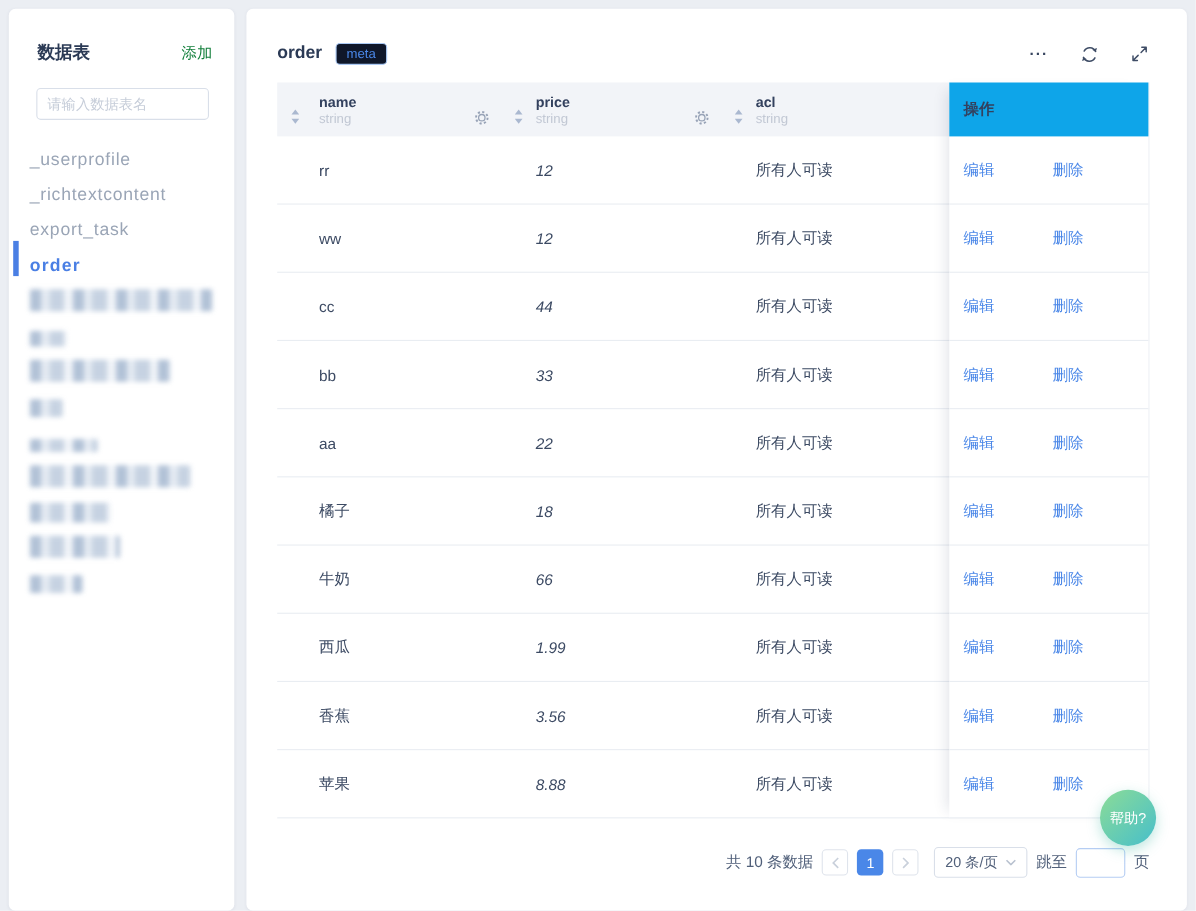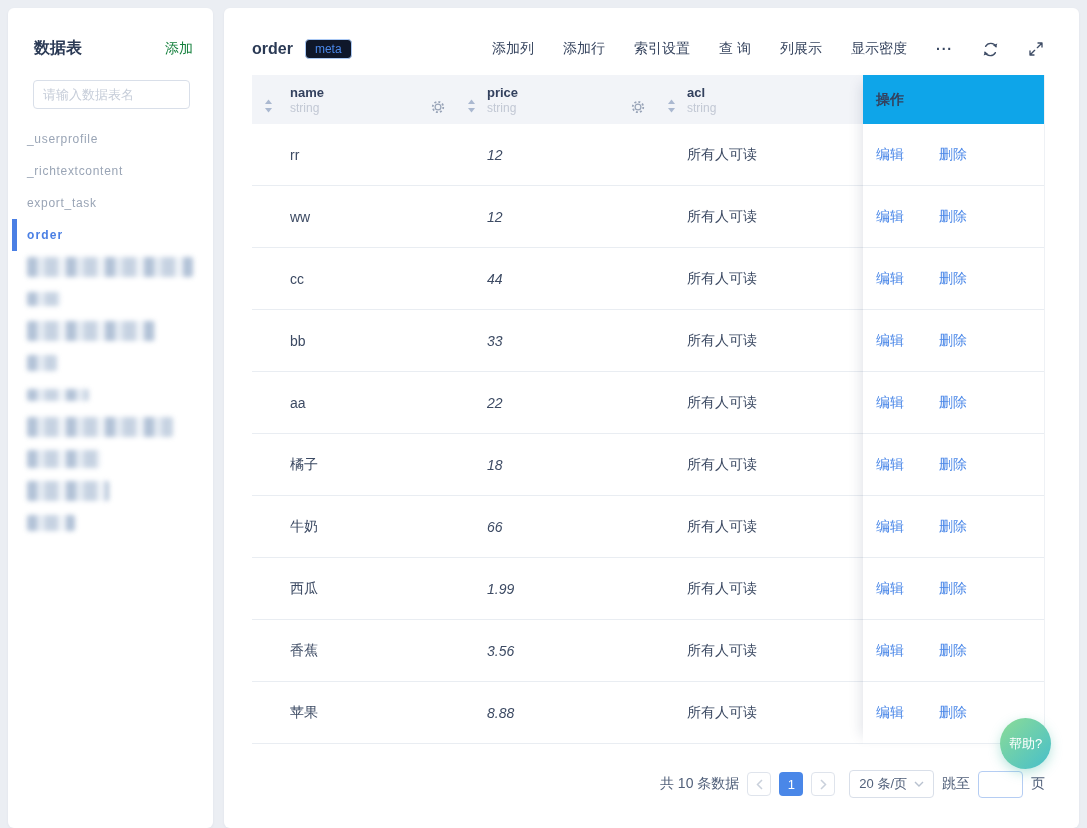--- a/index.html
+++ b/index.html
@@ -15,22 +15,22 @@
   
   .sidebar { position:absolute; left:8px; top:8px; width:205px; height:820px; }
   .sb-head { display:flex; justify-content:space-between; align-items:center; padding:30px 20px 0 26px; }
   .sb-title { font-size:16px; font-weight:700; color:#2b3a55; }
   .sb-add { font-size:14px; color:#15803d; cursor:pointer; text-decoration:none; }
   .sb-search { display:block; margin:21px 21px 0 25px; width:157px; height:29px;
     border:1px solid #d9dfe9; border-radius:4px; padding:0 9px; font-size:13px; color:#5a6880;
     font-family:inherit; outline:none; }
   .sb-search::placeholder { color:#c6cdd9; }
   .sb-list { margin-top:14px; }
-  .sb-item { height:32px; display:flex; align-items:center; padding-left:19px;
-    font-size:12px; color:#9aa5b6; letter-spacing:.7px; cursor:pointer; }
+  .sb-item { height:32px; display:flex; align-items:flex-end; padding-left:19px;
+    font-size:16px; color:#9aa5b6; letter-spacing:.7px; cursor:pointer; }
   .sb-item.sel { color:#4a7fe4; font-weight:700; letter-spacing:1.1px;
     border-left:5px solid #4a7fe4; margin-left:4px; padding-left:10px; }
   .blur-bar { display:inline-block; border-radius:2px; opacity:.8; filter:blur(2.4px);
     background:repeating-linear-gradient(90deg,#9fb3cd 0 10px,#dde5ef 10px 18px,#b9c8db 18px 31px,#edf1f7 31px 39px); }
 
   
   .main { position:absolute; left:224px; top:8px; width:855px; height:820px; }
   .main-head { display:flex; justify-content:space-between; align-items:center; padding:31px 35px 0 28px; }
   .title-wrap { display:flex; align-items:center; }
   .page-title { font-size:16px; font-weight:700; color:#2b3a55; }
@@ -55,21 +55,21 @@
   .tr { display:flex; height:62px; align-items:center; border-bottom:1px solid #e9edf2;
     font-size:14px; color:#3c4a63; }
   .td.c0 { width:203px; padding-left:38px; }
   .td.c1 { width:200px; padding-left:32px;font-style:italic; }
   .td.c2 { flex:1; padding-left:32px; }
 
   .ops { position:absolute; top:0; right:0; bottom:0; width:182px; background:#fff;
     box-shadow:-10px 0 12px -8px rgba(20,40,80,.13); border-right:1px solid #eef1f5; }
   .ops-head { height:49px; background:#0ea5e9; display:flex; align-items:center;
     padding-left:13px; font-size:14px; font-weight:600; color:#33415e; }
-  .ops-row { height:62px; display:flex; align-items:center; gap:35px; padding-left:13px;
+  .ops-row { height:62px; display:flex; align-items:center; gap:53px; padding-left:13px;
     border-bottom:1px solid #e9edf2; font-size:14px; }
   .ops-row a { color:#4a87e8; text-decoration:none; cursor:pointer; }
 
   
   .pager { display:flex; justify-content:flex-end; align-items:center; gap:8px;
     margin:26px 34px 0 0; font-size:14px; color:#51607a; }
   .pg-btn { width:24px; height:24px; border:1px solid #dfe4ec; border-radius:4px; background:#fff;
     display:flex; align-items:center; justify-content:center; padding:0; cursor:pointer; }
   .pg-cur { width:24px; height:24px; border:none; border-radius:4px; background:#4a87e8;
     color:#fff; font-size:13px; display:flex; align-items:center; justify-content:center; cursor:pointer; }
@@ -139,28 +139,20 @@
       </div>
   </aside>
 
   <main class="card main">
     <div class="main-head">
       <div class="title-wrap">
         <span class="page-title">order</span>
         <span class="badge">meta</span>
       </div>
       <div class="toolbar">
-        <span style="display:flex;gap:29px;">
-            <span class="tb-action">添加列</span>
-            <span class="tb-action">添加行</span>
-            <span class="tb-action">索引设置</span>
-            <span class="tb-action">查 询</span>
-            <span class="tb-action">列展示</span>
-            <span class="tb-action">显示密度</span>
-          </span>
         <span class="more-ic">···</span>
         <span class="ic-btn">
           <svg width="17" height="17" viewBox="0 0 24 24">
             <g fill="none" stroke="#3f4d66" stroke-width="2" stroke-linecap="round">
               <path d="M19.8 8.2A8.2 8.2 0 0 0 5.1 7.6"></path>
               <path d="M4.2 15.8A8.2 8.2 0 0 0 18.9 16.4"></path>
             </g>
             <path d="M21.6 3.6l-1.6 5.2-4.6-2.9z" fill="#3f4d66"></path>
             <path d="M2.4 20.4l1.6-5.2 4.6 2.9z" fill="#3f4d66"></path>
           </svg>

